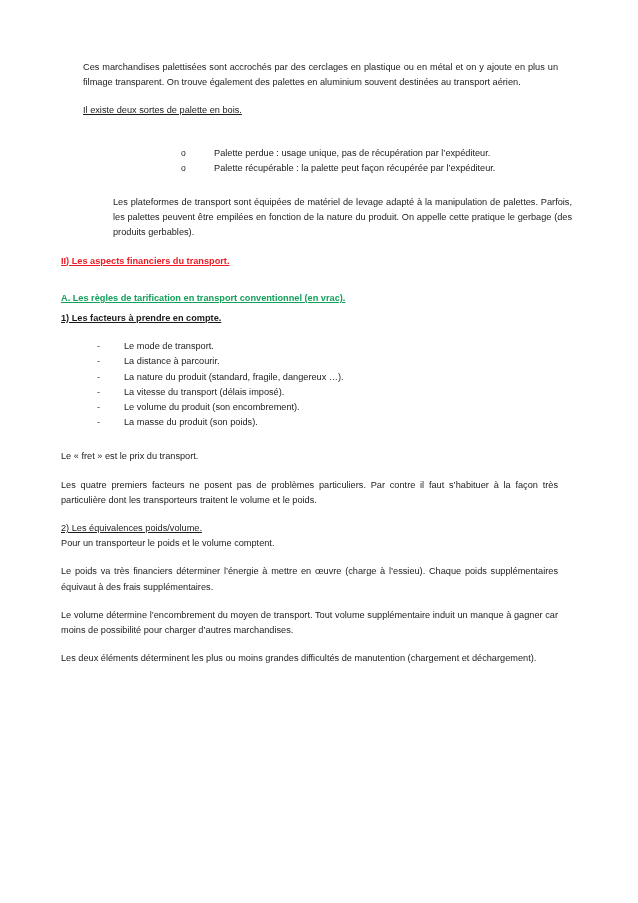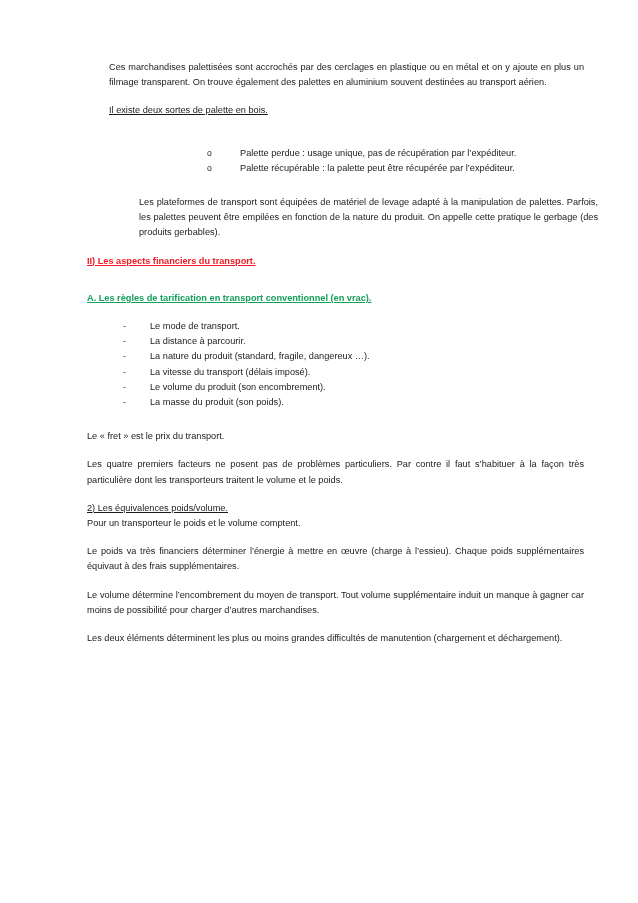--- a/index.html
+++ b/index.html
@@ -17,21 +17,21 @@
   }
   .page {
     position: relative;
     width: 638px;
     height: 903px;
     background: #ffffff;
     overflow: hidden;
   }
   .content {
     position: absolute;
-    left: 87px;
+    left: 61px;
     top: 60px;
     width: 497px;
   }
 
   p, ul, li, div.blk {
     margin: 0;
     padding: 0;
   }
 
   .para {
@@ -59,21 +59,21 @@
     color: #ee1b24;
     text-decoration: underline;
     margin-bottom: 22px;
   }
   .h-green {
     font-size: 9.2px;
     line-height: 15.2px;
     font-weight: bold;
     color: #15a05a;
     text-decoration: underline;
-    margin-bottom: 13px;
+    margin-bottom: 5px;
   }
   .h-black {
     font-size: 9.2px;
     line-height: 15.2px;
     font-weight: bold;
     color: #1b1b1b;
     text-decoration: underline;
     margin-bottom: 13px;
   }
   .h-plain {
@@ -151,32 +151,33 @@
 
     <div class="h-underline-ul">Il existe deux sortes de palette en bois.</div>
 
     <ul class="list-circle">
       <li>
         <span class="marker">o</span>
         <span>Palette perdue : usage unique, pas de récupération par l’expéditeur.</span>
       </li>
       <li>
         <span class="marker">o</span>
-        <span>Palette récupérable : la palette peut être récupérée par l’expéditeur.</span>
+        <span>Palette récupérable : la palette peut façon récupérée par l’expéditeur.</span>
       </li>
     </ul>
 
     <div class="spacer-sm"></div>
 
     <p class="para indent2">Les plateformes de transport sont équipées de matériel de levage adapté à la manipulation de palettes. Parfois, les palettes peuvent être empilées en fonction de la nature du produit. On appelle cette pratique le gerbage (des produits gerbables).</p>
 
     <div class="h-red">II) Les aspects financiers du transport.</div>
 
     <div class="h-green">A. Les règles de tarification en transport conventionnel (en vrac).</div>
 
+    <div class="h-black">1) Les facteurs à prendre en compte.</div>
 
     <ul class="list-dash">
       <li>
         <span class="marker">-</span>
         <span>Le mode de transport.</span>
       </li>
       <li>
         <span class="marker">-</span>
         <span>La distance à parcourir.</span>
       </li>

